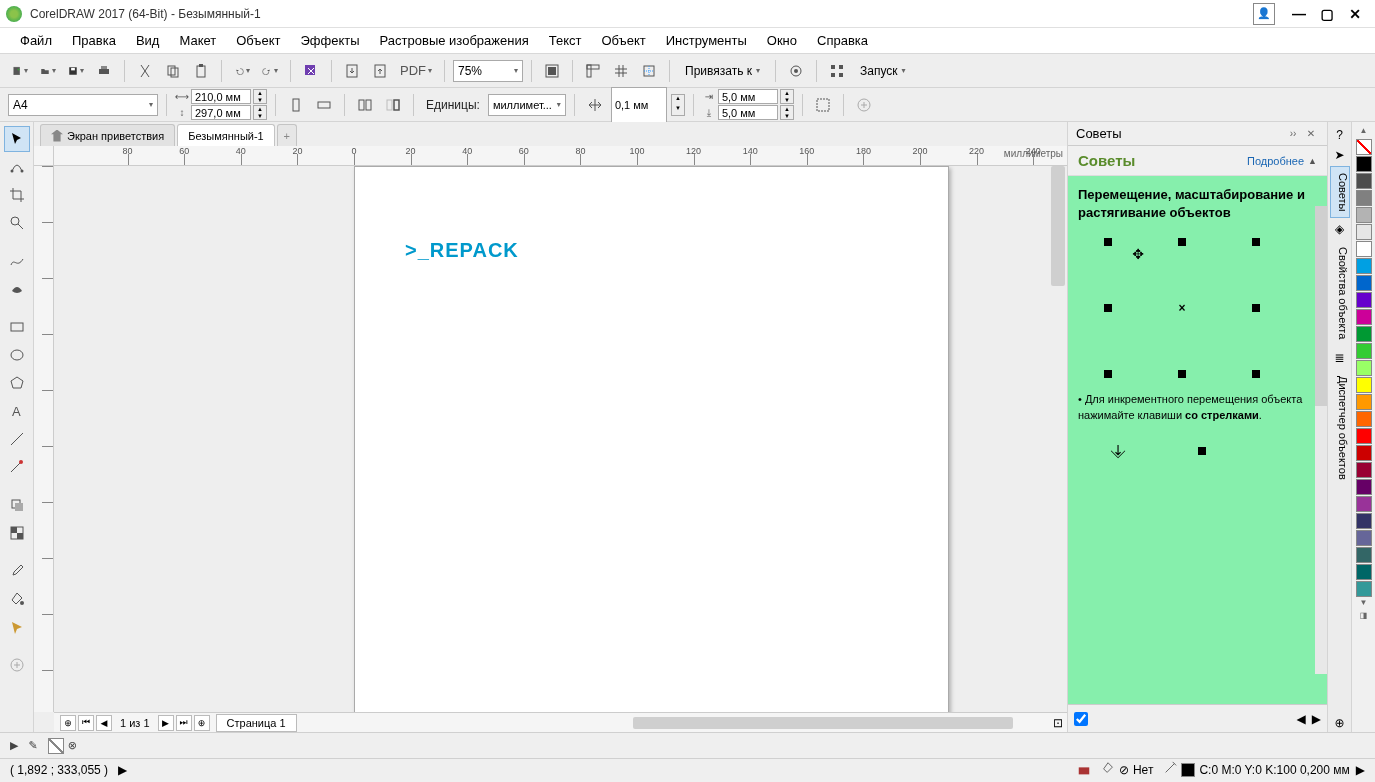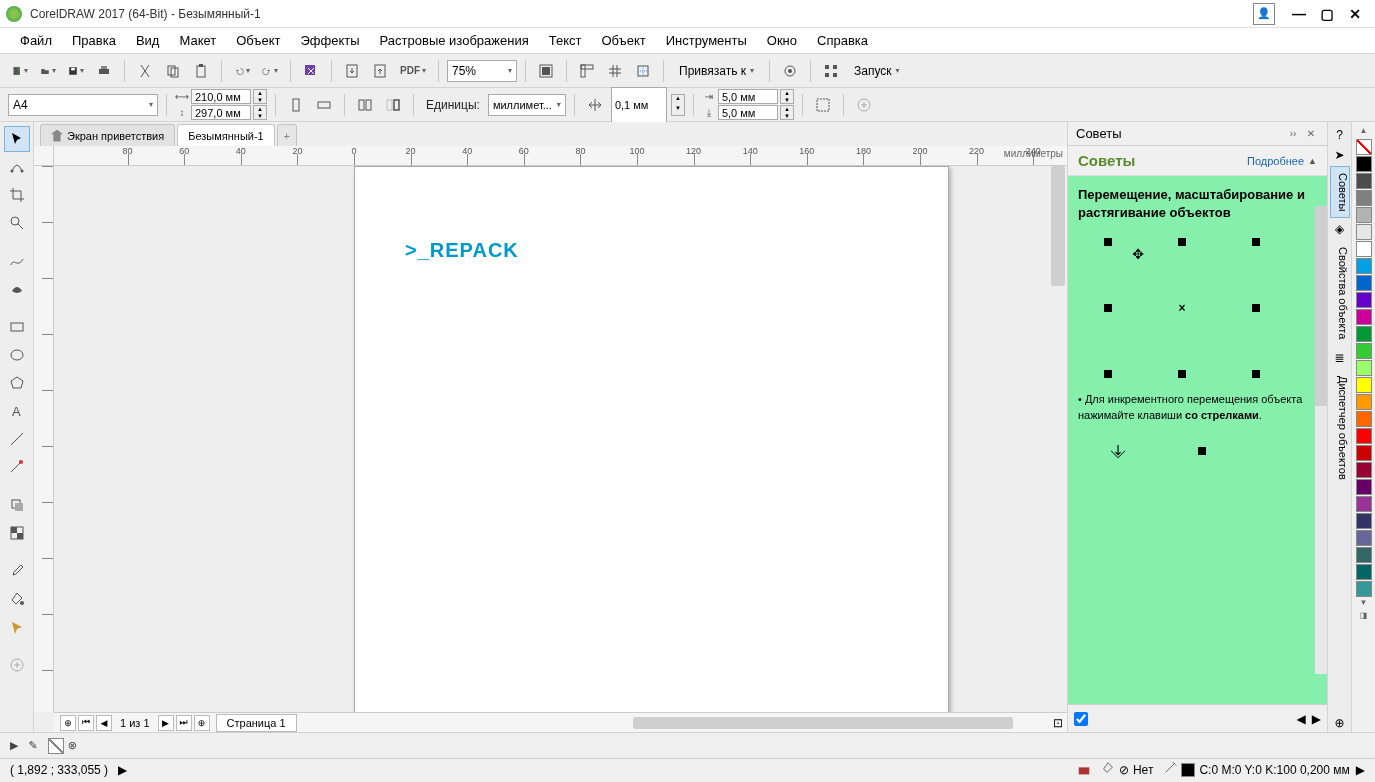--- a/index.html
+++ b/index.html
@@ -208,21 +208,21 @@
         <path d="M8 5v5M6 8l2 2 2-2" stroke="#555" fill="none"></path>
       </svg>
     </div>
   <div class="tbtn">
       <svg viewBox="0 0 16 16">
         <rect x="3" y="2" width="10" height="12" fill="none" stroke="#555"></rect>
         <path d="M8 11V6M6 8l2-2 2 2" stroke="#555" fill="none"></path>
       </svg>
     </div>
   <div class="tbtn dd">
-      <span style="font-size:10px;color:#555;font-weight:bold;">PDF</span>
+      <span style="font-size:13px;color:#555;">PDF</span>
     </div>
   <div class="sep"></div>
   <div class="zoom-combo">
       <span>75%</span>
     </div>
   <div class="sep"></div>
   <div class="tbtn">
       <svg viewBox="0 0 16 16">
         <rect x="2" y="2" width="12" height="12" fill="none" stroke="#555"></rect>
         <rect x="4" y="4" width="8" height="8" fill="#555"></rect>

